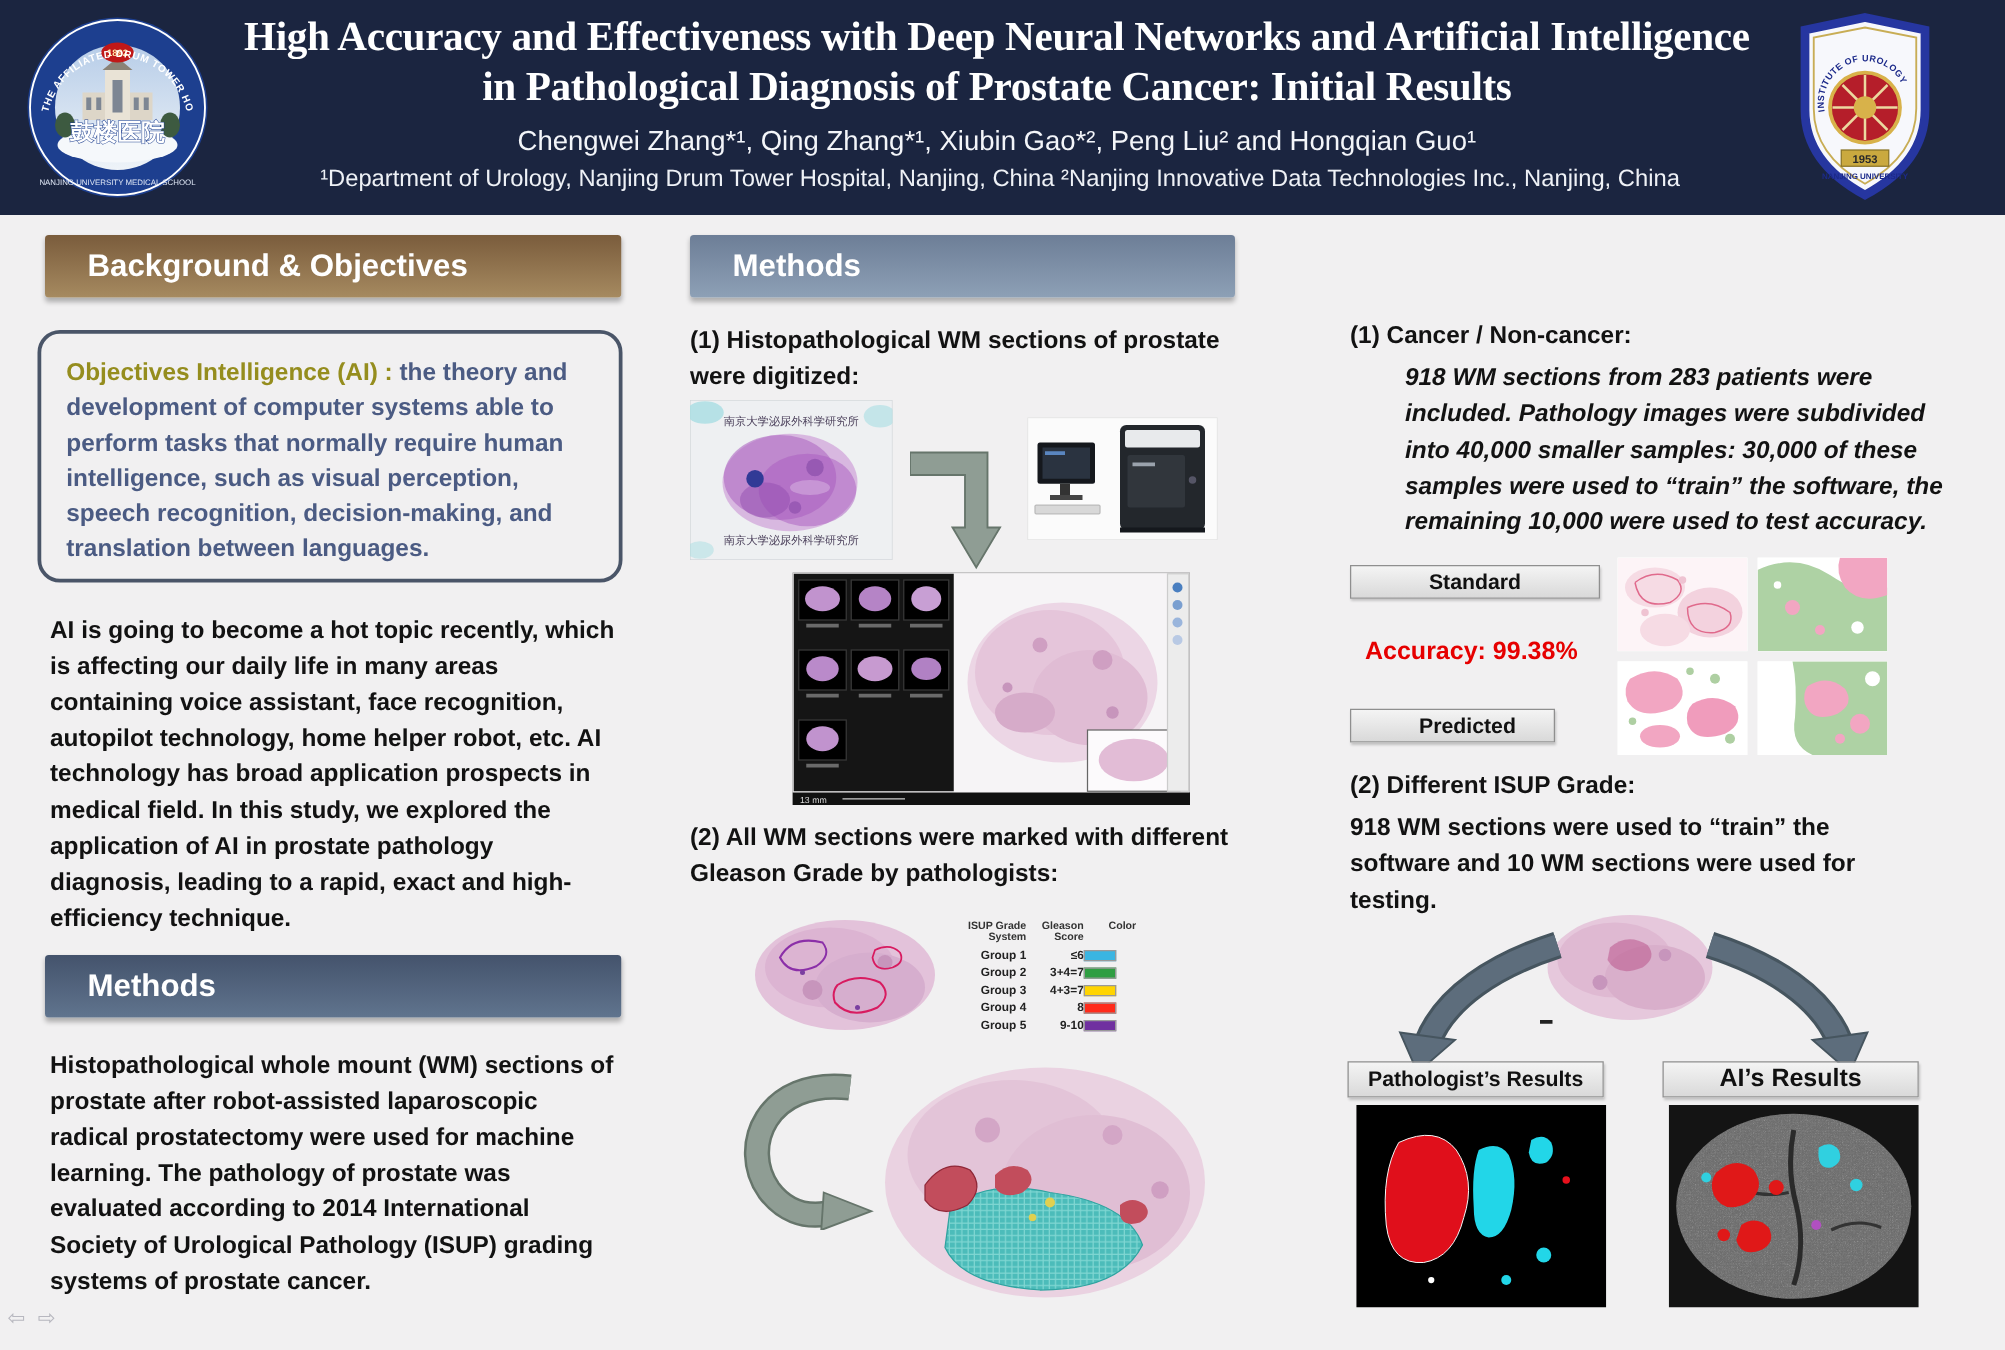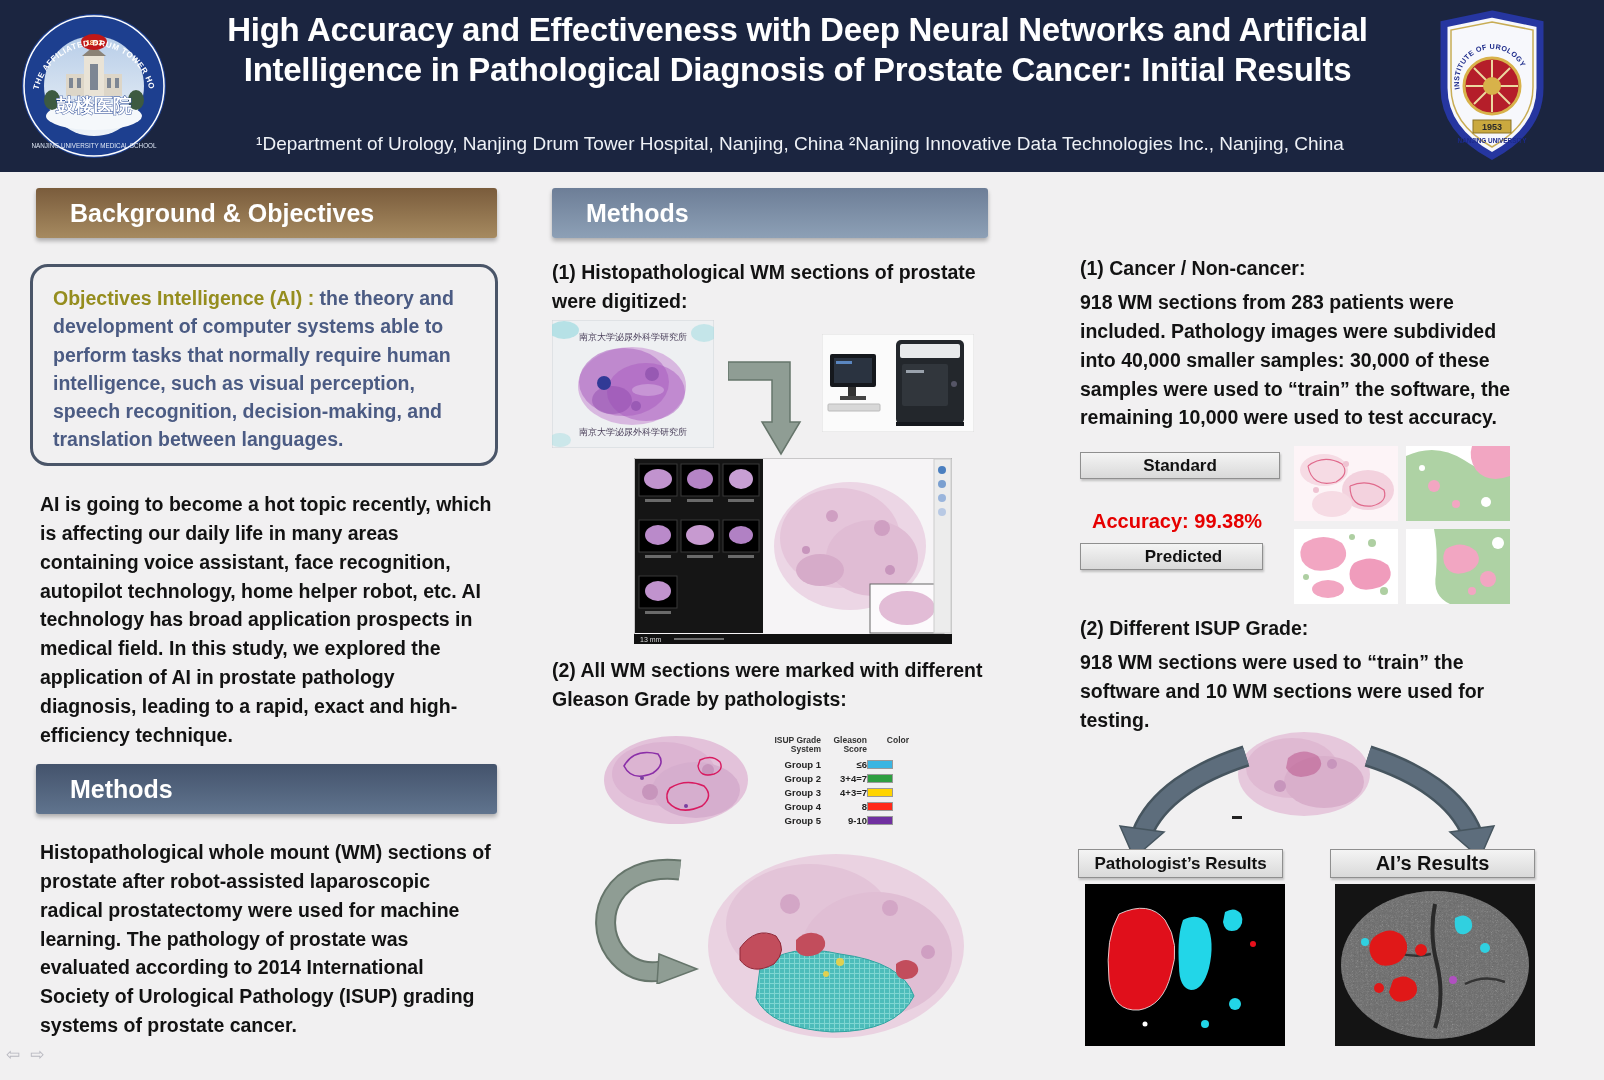--- a/index.html
+++ b/index.html
@@ -3,21 +3,21 @@
 <meta charset="utf-8">
 <style>
   *{margin:0;padding:0;box-sizing:border-box}
   html,body{background:#4a4a4a}
   .poster{position:relative;width:1604px;height:1080px;background:#f1f0f1;overflow:hidden;
           font-family:"Liberation Sans",sans-serif;}
 
   
   .hdr{position:absolute;left:0;top:0;width:1604px;height:172px;background:#1b2540;}
   .title{position:absolute;left:190px;top:10px;width:1215px;text-align:center;color:#ffffff;
-         font-size:33px;font-weight:bold;line-height:1.22;letter-spacing:-0.3px;}
+         font-size:33px;font-weight:bold;line-height:1.22;letter-spacing:-0.3px;font-family:Liberation Serif, serif;}
   .authors{position:absolute;left:190px;top:100px;width:1215px;text-align:center;color:#f3f5f9;font-size:22px;}
   .affil{position:absolute;left:110px;top:133px;width:1380px;text-align:center;color:#eef1f6;font-size:19px;}
   .logoL{position:absolute;left:20px;top:12px;width:148px;height:148px;}
   .logoR{position:absolute;left:1434px;top:10px;width:116px;height:152px;}
 
   
   .secbar{position:absolute;height:50px;color:#fff;font-weight:bold;font-size:25px;display:flex;
           align-items:center;padding-left:34px;border-radius:3px;box-shadow:0 3px 4px rgba(0,0,0,.28);}
   .bar-bg{left:36px;top:188px;width:461px;background:linear-gradient(180deg,#7a5c3c,#a68a60);}
   .bar-m2{left:552px;top:188px;width:436px;background:linear-gradient(180deg,#6d7e97,#8da0b6);}
@@ -41,28 +41,28 @@
 
   
   .gleason{position:absolute;left:771px;top:736px;width:138px;font-weight:bold;color:#222;text-align:right;}
   .g-head{display:grid;grid-template-columns:50px 46px 42px;font-size:8.5px;line-height:1.1;
           padding-bottom:3px;color:#333;}
   .g-row{display:grid;grid-template-columns:50px 46px 42px;align-items:center;font-size:9.5px;height:14px;}
   .swatch{width:26px;height:9px;display:inline-block;border:0.5px solid #999;}
 
   
   .p-r1t{left:1080px;top:254px;width:450px;}
-  .p-r1b{left:1080px;top:288px;width:452px;}
+  .p-r1b{left:1124px;top:288px;width:452px;font-style:italic;}
   .p-r2t{left:1080px;top:614px;width:450px;}
   .p-r2b{left:1080px;top:648px;width:452px;}
   .graybox{position:absolute;background:linear-gradient(180deg,#f4f4f4,#d9d9d9);border:1px solid #8f8f8f;
            display:flex;align-items:center;justify-content:center;font-weight:bold;color:#111;
            box-shadow:1px 2px 2px rgba(0,0,0,.2);}
   .bx-std{left:1080px;top:452px;width:200px;height:27px;font-size:17px;}
-  .bx-prd{left:1080px;top:543px;width:183px;height:27px;font-size:17px;padding-left:24px;}
+  .bx-prd{left:1080px;top:567px;width:164px;height:27px;font-size:17px;padding-left:24px;}
   .bx-path{left:1078px;top:849px;width:205px;height:29px;font-size:17px;}
   .bx-ai{left:1330px;top:849px;width:205px;height:29px;font-size:20px;}
   .accuracy{position:absolute;left:1092px;top:510px;font-size:20px;font-weight:bold;color:#e60000;}
 
   .seggrid{position:absolute;left:1294px;top:446px;width:216px;height:158px;display:grid;
            grid-template-columns:104px 104px;grid-template-rows:75px 75px;gap:8px;}
   .seg{width:104px;height:75px;overflow:hidden;background:#fff;}
   .seg svg{display:block;width:100%;height:100%;}
 
   .navicons{position:absolute;left:6px;top:1044px;display:flex;gap:10px;color:#b7b7bf;font-size:17px;}
@@ -101,20 +101,21 @@
         <text x="74" y="33" text-anchor="middle" font-size="7.5" font-weight="bold" fill="#ffe9a8">1892</text>
         <text font-size="8" font-weight="bold" fill="#ffffff" letter-spacing="0.6">
           <textPath href="#arcL" startOffset="2">THE AFFILIATED DRUM TOWER HOSPITAL</textPath>
         </text>
         <text x="74" y="100" text-anchor="middle" font-size="19" font-weight="bold" fill="#ffffff" stroke="#1d3f8f" stroke-width="0.8" paint-order="stroke">鼓楼医院</text>
         <text x="74" y="136" text-anchor="middle" font-size="6.3" fill="#dfe7f5">NANJING UNIVERSITY MEDICAL SCHOOL</text>
       </svg>
     </div>
 
     <div class="title">High Accuracy and Effectiveness with Deep Neural Networks and Artificial Intelligence in Pathological Diagnosis of Prostate Cancer: Initial Results</div>
+    <div class="authors">Chengwei Zhang*¹, Qing Zhang*¹, Xiubin Gao*², Peng Liu² and Hongqian Guo¹</div>
     <div class="affil">¹Department of Urology, Nanjing Drum Tower Hospital, Nanjing, China   ²Nanjing Innovative Data Technologies Inc., Nanjing, China</div>
 
     <div class="logoR">
       <svg viewBox="0 0 116 152">
         <defs>
             <path id="arcR" d="M 26 80 A 33 33 0 1 1 90 80" fill="none"></path>
           </defs>
         <path d="M58 4 L106 14 V78 Q106 120 58 146 Q10 120 10 78 V14 Z" fill="#f7f8fc" stroke="#2636a0" stroke-width="7"></path>
         <path d="M58 12 L99 20 V77 Q99 114 58 137 Q17 114 17 77 V20 Z" fill="none" stroke="#c8ad55" stroke-width="1.5"></path>
         <circle cx="58" cy="76" r="28" fill="#b51e2a"></circle>

